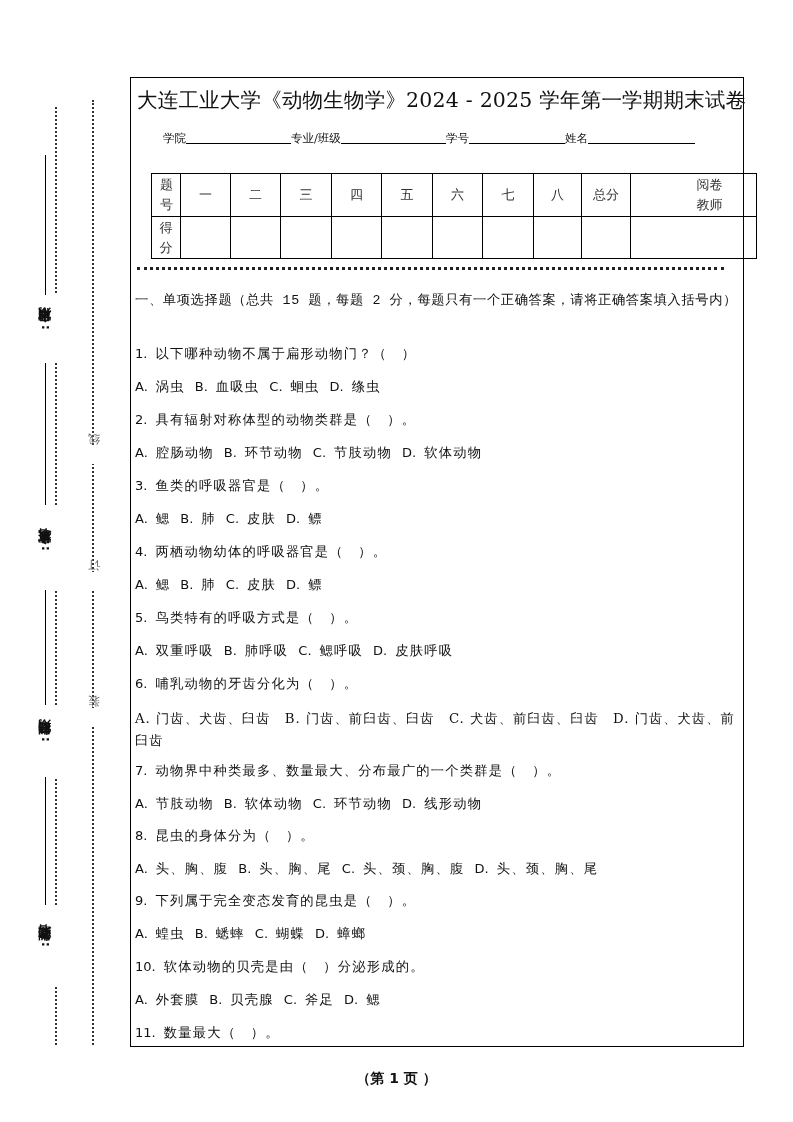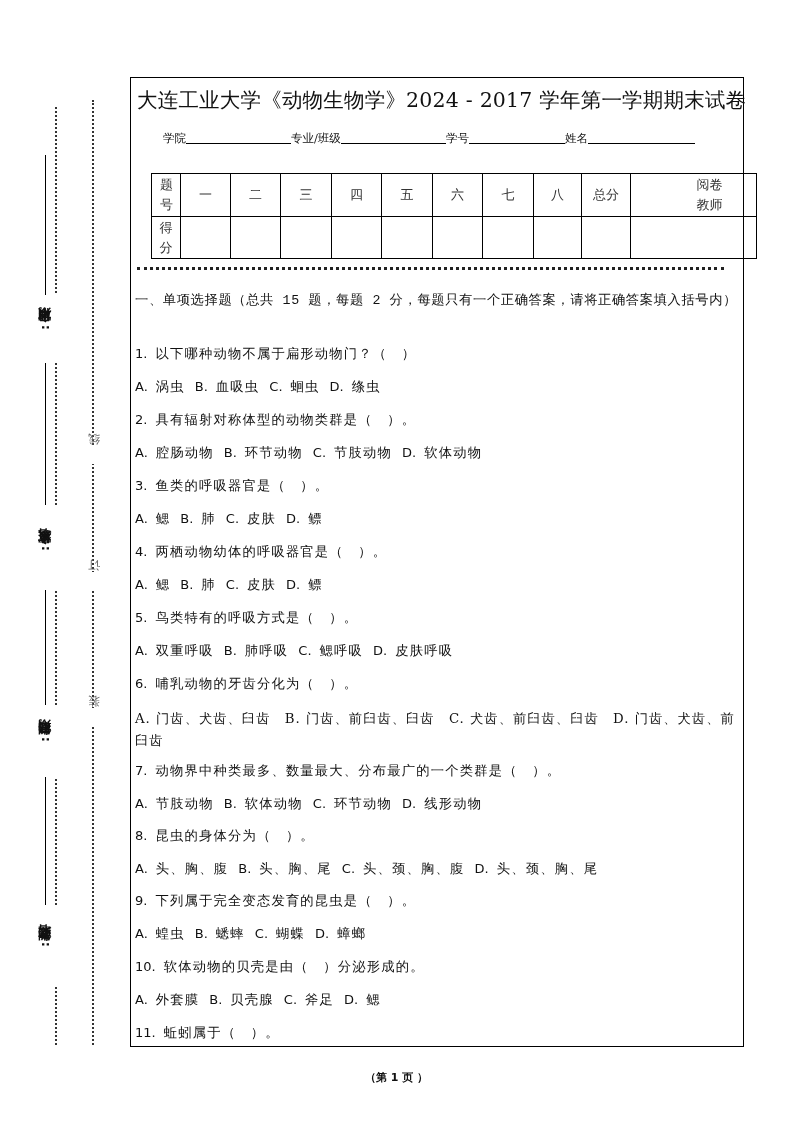--- a/index.html
+++ b/index.html
@@ -53,21 +53,21 @@
 
     .q { position: absolute; left: 135px; font-size: 13.3px; white-space: nowrap; letter-spacing: 1.2px; }
     .q .num { font-family: "DejaVu Sans", sans-serif; font-size: 13px; letter-spacing: 0; margin-right: 8px; }
     .opt { position: absolute; left: 135px; font-size: 13.3px; white-space: nowrap; letter-spacing: 1.2px; }
     .opt .key { font-family: "DejaVu Sans", sans-serif; font-size: 13px; letter-spacing: 0; margin-right: 8px; }
     .opt .item { margin-right: 10px; }
     .wrap { white-space: normal; width: 605px; line-height: 22px; }
 
     .footer {
       position: absolute; top: 1070px; left: 0; width: 793px; text-align: center;
-      font-size: 11px; font-weight: bold; font-family: "DejaVu Sans", sans-serif;
+      font-size: 14px; font-weight: bold; font-family: "DejaVu Sans", sans-serif;
     }
   </style>
 </head>
 <body>
 
 <div>
   <div class="vdots" style="left:55px; top:107px; height:938px;"></div>
   <div class="vdots" style="left:92px; top:100px; height:945px;"></div>
 
   <div class="vline-solid" style="top:155px; height:140px;"></div>
@@ -82,21 +82,21 @@
 
   <div class="side-label" style="top:905px; height:82px;">制卷人签名:</div>
 
   <div class="bind-mark" style="top:446px; height:18px;">线</div>
   <div class="bind-mark" style="top:572px; height:18px;">订</div>
   <div class="bind-mark" style="top:708px; height:18px;">装</div>
 </div>
 
 <div class="frame"></div>
 
-<div class="title">大连工业大学《动物生物学》2024 - 2017 学年第一学期期末试卷</div>
+<div class="title">大连工业大学《动物生物学》2024 - 2025 学年第一学期期末试卷</div>
 
 <div class="info-row">
   <span class="lbl">学院</span><span class="blank" style="width:105px;"></span><span class="lbl">专业/班级</span><span class="blank" style="width:105px;"></span><span class="lbl">学号</span><span class="blank" style="width:96px;"></span><span class="lbl">姓名</span><span class="blank" style="width:107px;"></span>
 </div>
 
 <table class="score">
   <tbody>
       <tr class="r1">
     <td class="head" style="width:28px;"><span style="display:inline-block;width:14px;line-height:20px;text-align:right;">题号</span></td>
     <td style="width:49px;">一</td>
@@ -144,16 +144,16 @@
     <div class="q" style="top: 675px;"><span class="num">6.</span><span>哺乳动物的牙齿分化为（　）。</span></div>
     <div class="opt wrap" style="top: 708px; letter-spacing: 1px;">A. 门齿、犬齿、臼齿　B. 门齿、前臼齿、臼齿　C. 犬齿、前臼齿、臼齿　D. 门齿、犬齿、前臼齿</div>
     <div class="q" style="top: 762px;"><span class="num">7.</span><span>动物界中种类最多、数量最大、分布最广的一个类群是（　）。</span></div>
     <div class="opt" style="top: 795px;"><span class="item"><span class="key">A.</span><span>节肢动物</span></span><span class="item"><span class="key">B.</span><span>软体动物</span></span><span class="item"><span class="key">C.</span><span>环节动物</span></span><span class="item"><span class="key">D.</span><span>线形动物</span></span></div>
     <div class="q" style="top: 827px;"><span class="num">8.</span><span>昆虫的身体分为（　）。</span></div>
     <div class="opt" style="top: 860px;"><span class="item"><span class="key">A.</span><span>头、胸、腹</span></span><span class="item"><span class="key">B.</span><span>头、胸、尾</span></span><span class="item"><span class="key">C.</span><span>头、颈、胸、腹</span></span><span class="item"><span class="key">D.</span><span>头、颈、胸、尾</span></span></div>
     <div class="q" style="top: 892px; text-align: right;"><span class="num">9.</span><span>下列属于完全变态发育的昆虫是（　）。</span></div>
     <div class="opt" style="top: 925px;"><span class="item"><span class="key">A.</span><span>蝗虫</span></span><span class="item"><span class="key">B.</span><span>蟋蟀</span></span><span class="item"><span class="key">C.</span><span>蝴蝶</span></span><span class="item"><span class="key">D.</span><span>蟑螂</span></span></div>
     <div class="q" style="top: 958px;"><span class="num">10.</span><span>软体动物的贝壳是由（　）分泌形成的。</span></div>
     <div class="opt" style="top: 991px;"><span class="item"><span class="key">A.</span><span>外套膜</span></span><span class="item"><span class="key">B.</span><span>贝壳腺</span></span><span class="item"><span class="key">C.</span><span>斧足</span></span><span class="item"><span class="key">D.</span><span>鳃</span></span></div>
-    <div class="q" style="top: 1024px;"><span class="num">11.</span><span>蚯蚓属于（　）。</span></div>
+    <div class="q" style="top: 1024px;"><span class="num">11.</span><span>数量最大（　）。</span></div>
   </div>
 
 <div class="footer">（第 1 页 ）</div>
 
 </body></html>

